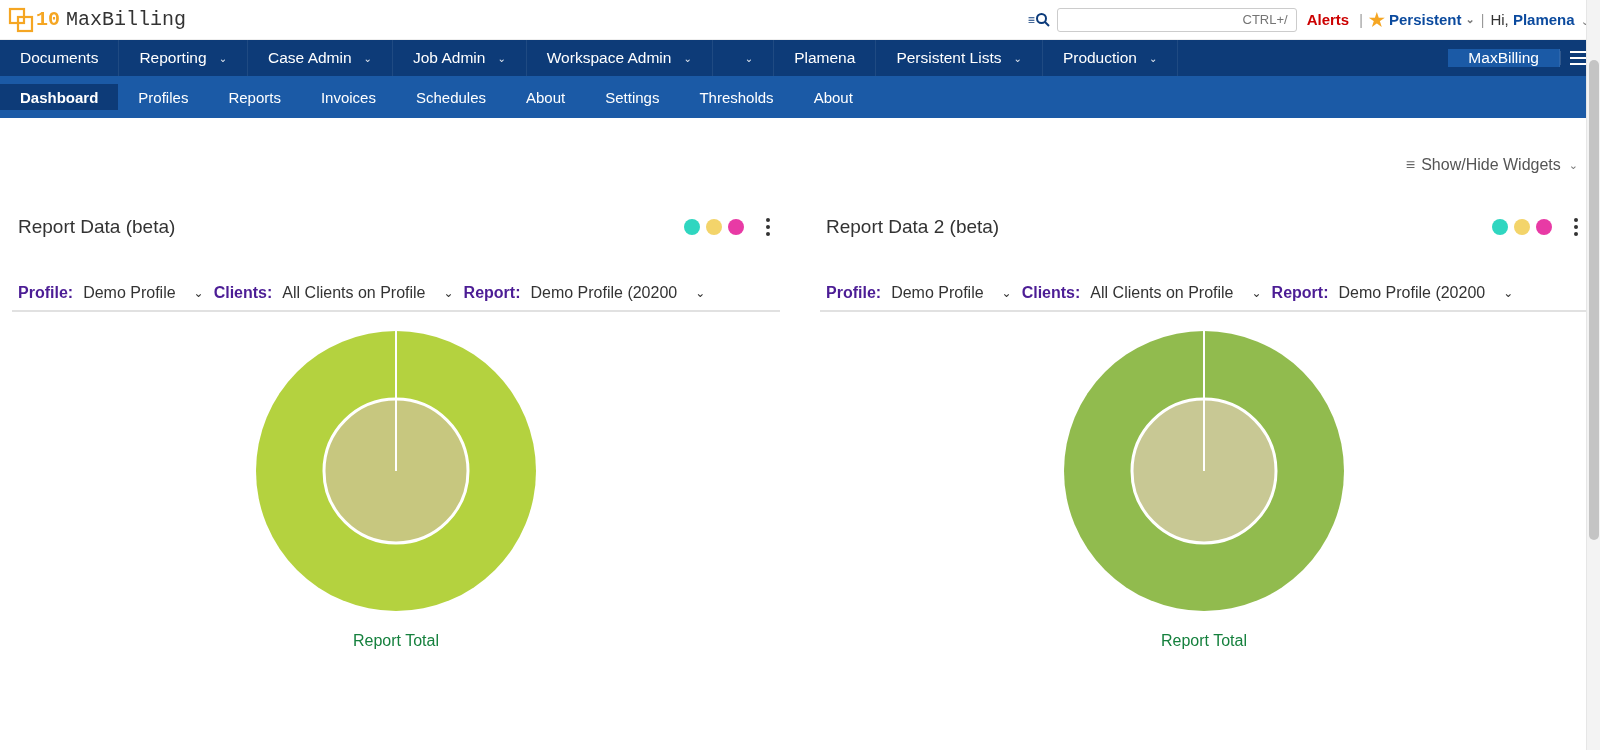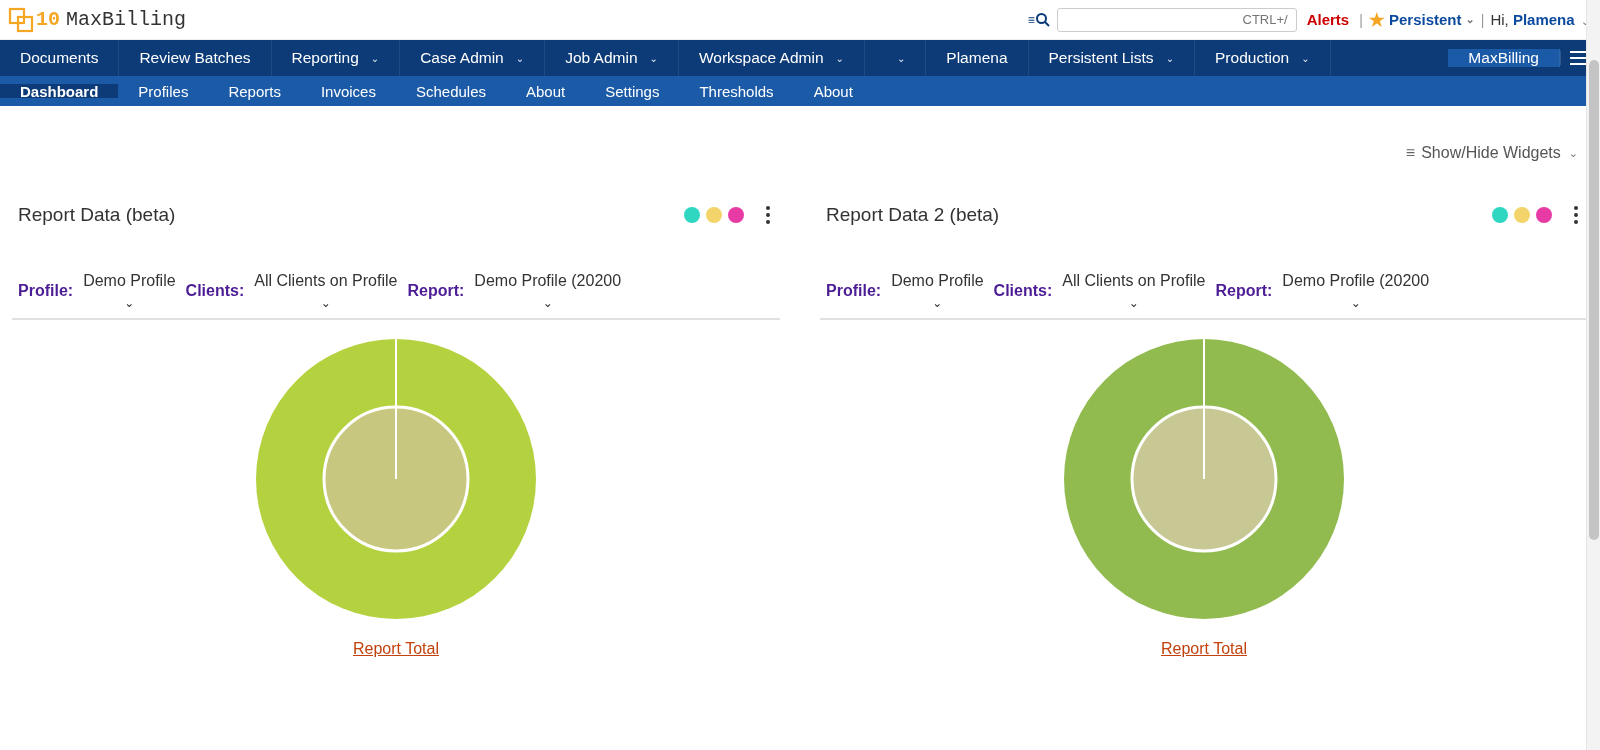--- a/index.html
+++ b/index.html
@@ -30,21 +30,21 @@
 .primary-nav .pn-item { position:relative; display:flex; align-items:center; padding:0 20px; color:#fff; font-size:15.5px; font-weight:500; cursor:pointer; border-right:1px solid rgba(255,255,255,0.08);}
 .primary-nav .pn-item .dd { font-size:10px; margin-left:12px; opacity:0.9; }
 .primary-nav .pn-spacer { flex:1; }
 .primary-nav .pn-right { display:flex; align-items:center; }
 .primary-nav .pn-active { background:#1b5aa6; }
 .hamburger { width:40px; display:flex; align-items:center; justify-content:center; cursor:pointer; background:#0d3b78; border-left:1px solid rgba(255,255,255,0.15);}
 .hamburger .lines { display:flex; flex-direction:column; gap:4px; }
 .hamburger .lines span { display:block; width:22px; height:2px; background:#fff; }
 
 
-.secondary-nav { display:flex; align-items:center; height:30px; background:#1b5aa6; padding:8px 0; }
+.secondary-nav { display:flex; align-items:center; height:42px; background:#1b5aa6; padding:8px 0; }
 .secondary-nav .sn-item { padding:0 20px; color:#fff; font-size:15px; cursor:pointer; height:100%; display:flex; align-items:center; }
 .secondary-nav .sn-active { background:#0d3b78; font-weight:600; }
 
 
 .content { padding: 10px 12px 0 12px; }
 .widget-toggle-row { display:flex; justify-content:flex-end; padding: 28px 10px 0 0; }
 .widget-toggle { color:#555; font-size:16px; cursor:pointer; display:inline-flex; align-items:center; gap:6px; }
 .widget-toggle .burger { font-size:16px; color:#666; }
 
 .widgets-row { display:flex; gap:40px; padding: 40px 0 0 0; align-items: flex-end; }
@@ -56,28 +56,28 @@
 .status-dots { display:flex; gap:6px; margin-right:18px; }
 .dot { width:16px; height:16px; border-radius:50%; }
 .dot.teal { background:#2fd6c0; }
 .dot.yellow { background:#f3d46a; }
 .dot.pink { background:#e83aa5; }
 .kebab { width:12px; display:flex; flex-direction:column; gap:3px; align-items:center; cursor:pointer; padding:4px;}
 .kebab span { width:4px; height:4px; background:#333; border-radius:50%; }
 
 .filters-row { display:flex; align-items:center; gap:10px; padding: 36px 6px 8px 6px; border-bottom:2px solid #e1e1e1; }
 .filter-label { font-weight:700; font-size:16px; color:#4c1d95; }
-.filter-select { display:flex; align-items:center; gap:6px; font-size:16px; color:#333; cursor:pointer; max-width:190px;flex-direction:column; }
+.filter-select { display:flex; align-items:center; gap:18px; font-size:16px; color:#333; cursor:pointer; max-width:190px; }
 .filter-select .val { white-space:nowrap; overflow:hidden; text-overflow:clip; }
 .filter-select .caret { font-size:12px; color:#333; }
 
 .chart-area { display:flex; justify-content:center; padding-top:14px; }
 .donut-wrap { text-align:center; }
 .donut-wrap svg { display:block; margin:0 auto; }
-.chart-caption { margin-top:16px; font-size:16px; color:#c2410c;text-decoration:underline; }
+.chart-caption { margin-top:16px; font-size:16px; color:#15803d; }
 
 .scroll-track { position:fixed; right:0; top:0; bottom:0; width:14px; background:#f3f3f3; border-left:1px solid #e6e6e6; }
 .scroll-thumb { position:absolute; top:60px; left:2px; width:10px; height:480px; background:#c4c4c4; border-radius:5px; }
 </style>
 </head>
 <body>
 
 <div class="top-header">
   <div class="logo-wrap">
     <span class="logo-mark">
@@ -114,23 +114,20 @@
     <span class="chev-sm">⌄</span>
   </span>
 </div>
 
 <div class="primary-nav">
 
   <div class="pn-item">
       <span>Documents</span>
     </div>
     <div class="pn-item">
-      <span>Review Batches</span>
-    </div>
-    <div class="pn-item">
       <span>Reporting</span>
       <span class="dd">⌄</span>
     </div>
     <div class="pn-item">
       <span>Case Admin</span>
       <span class="dd">⌄</span>
     </div>
     <div class="pn-item">
       <span>Job Admin</span>
       <span class="dd">⌄</span>

